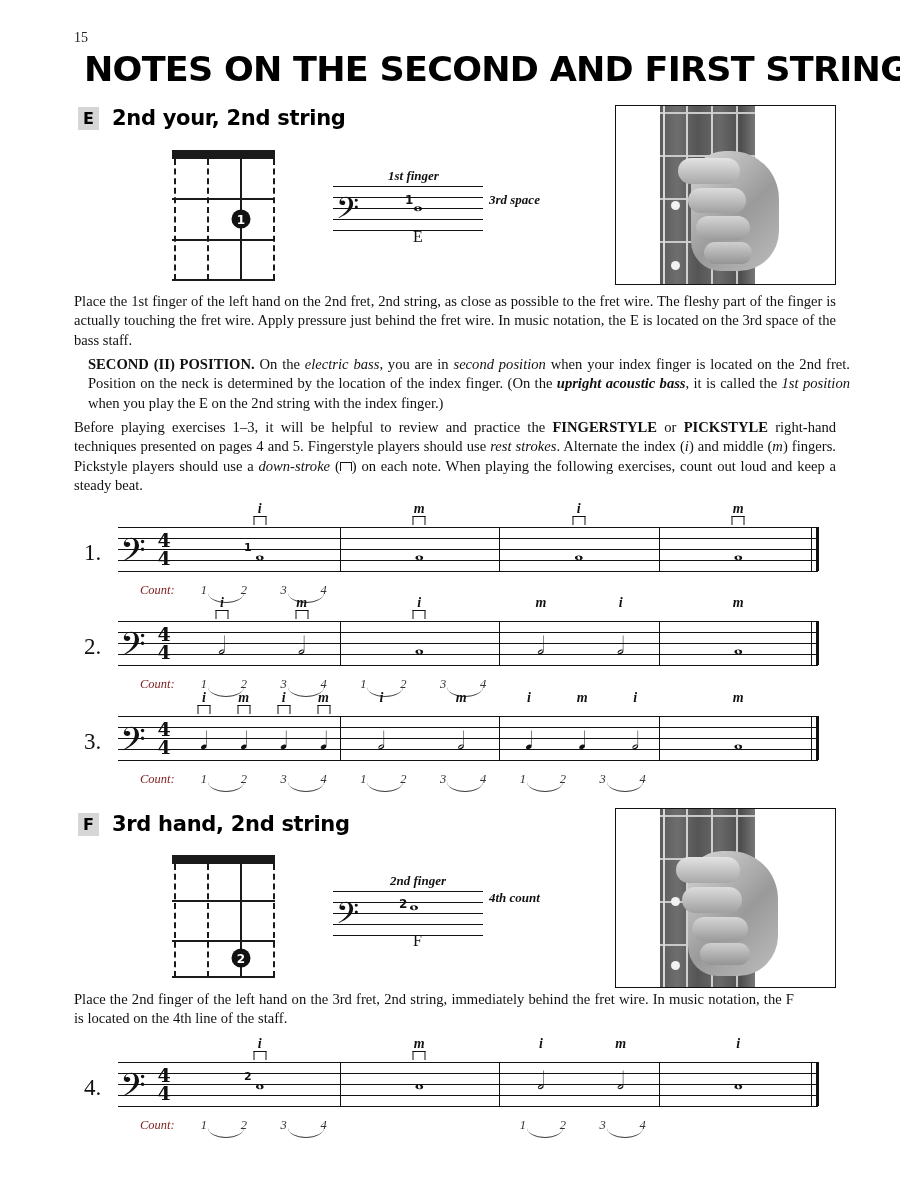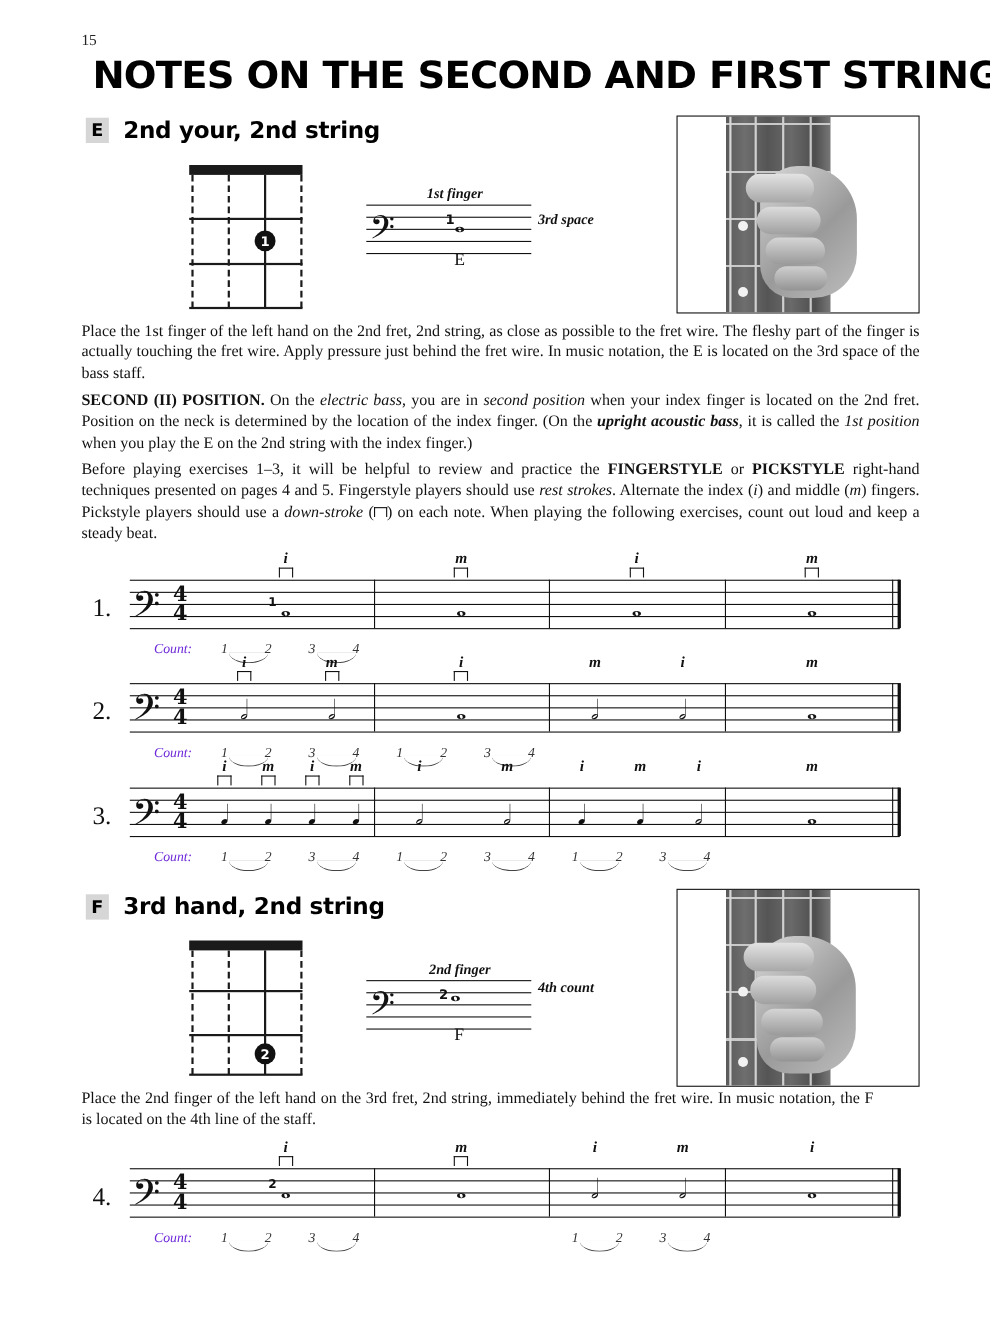--- a/index.html
+++ b/index.html
@@ -87,21 +87,21 @@
   .note.quarter{font-size:24px;}
   .fing{position:absolute;font-family:"Liberation Serif",serif;
         font-style:italic;font-weight:bold;font-size:14px;color:#111;
         transform:translateX(-50%);}
   .dstroke{position:absolute;width:11px;height:8px;
            border:1.9px solid #111;border-bottom:none;
            transform:translateX(-50%);}
   .fmark{position:absolute;font-family:"DejaVu Sans",sans-serif;
          font-weight:bold;font-size:11px;color:#111;transform:translateX(-50%);}
   .count-lbl{position:absolute;font-family:"Liberation Serif",serif;
-             font-style:italic;font-size:12.5px;color:#6d28d9;}
+             font-style:italic;font-size:12.5px;color:#7f1d1d;}
   .cnum{position:absolute;font-family:"Liberation Serif",serif;
         font-style:italic;font-size:12.5px;color:#333;transform:translateX(-50%);}
   .tie{position:absolute;height:9px;border-bottom:1.1px solid #444;
        border-radius:0 0 50% 50%/0 0 100% 100%;}
 </style>
 </head>
 <body>
 
 <div class="page">
 
@@ -157,21 +157,21 @@
     <div class="ph-hand" style="left:72px;top:82px;width:58px;height:25px;border-radius:14px;
          background:linear-gradient(180deg,#dcdcdc,#a0a0a0);"></div>
     <div class="ph-hand" style="left:80px;top:110px;width:54px;height:24px;border-radius:13px;
          background:linear-gradient(180deg,#d5d5d5,#9b9b9b);"></div>
     <div class="ph-hand" style="left:88px;top:136px;width:48px;height:22px;border-radius:12px;
          background:linear-gradient(180deg,#cfcfcf,#949494);"></div>
   </div>
 
   <div class="para" style="left:74px;top:292px;width:762px;">Place the 1st finger of the left hand on the 2nd fret, 2nd string, as close as possible to the fret wire. The fleshy part of the finger is actually touching the fret wire. Apply pressure just behind the fret wire. In music notation, the E is located on the 3rd space of the bass staff.</div>
 
-  <div class="para" style="left:74px;top:355px;width:762px;">
+  <div class="para" style="left:88px;top:355px;width:762px;">
     <b>SECOND (II) POSITION.</b><span> On the </span><i>electric bass</i><span>, you are in </span><i>second position</i><span> when your index finger is located on the 2nd fret. Position on the neck is determined by the location of the index finger. (On the </span><span class="bi">upright acoustic bass</span><span>, it is called the </span><i>1st position</i><span> when you play the E on the 2nd string with the index finger.)</span>
   </div>
 
   <div class="para" style="left:74px;top:418px;width:762px;">
     <span>Before playing exercises 1–3, it will be helpful to review and practice the </span><b>FINGERSTYLE</b><span> or </span><b>PICKSTYLE</b><span> right-hand techniques presented on pages 4 and 5. Fingerstyle players should use </span><i>rest strokes</i><span>. Alternate the index (</span><i>i</i><span>) and middle (</span><i>m</i><span>) fingers. Pickstyle players should use a </span><i>down-stroke</i><span> (</span><span style="display:inline-block;width:10px;height:8px;border:1.8px solid #111;border-bottom:none;vertical-align:0px;"></span><span>) on each note. When playing the following exercises, count out loud and keep a steady beat.</span>
   </div>
 
   <div id="exercises-top">
       <div class="ex" style="left: 0px; top: 527px; width: 900px; height: 80px;">
         <div class="ex-num" style="left: 84px; top: 13.2px;">1.</div>

